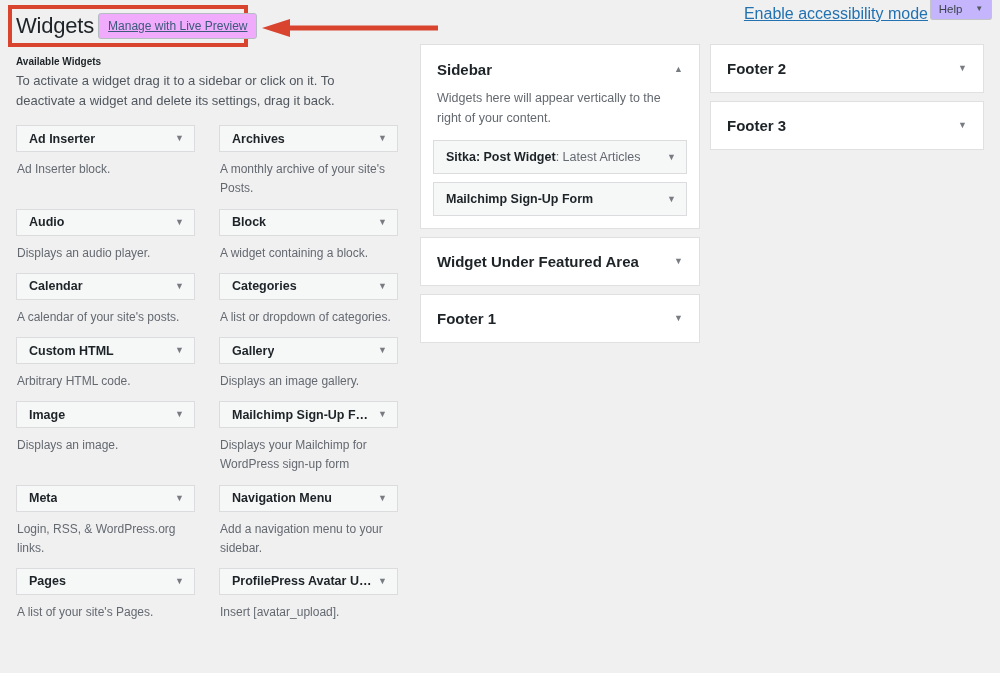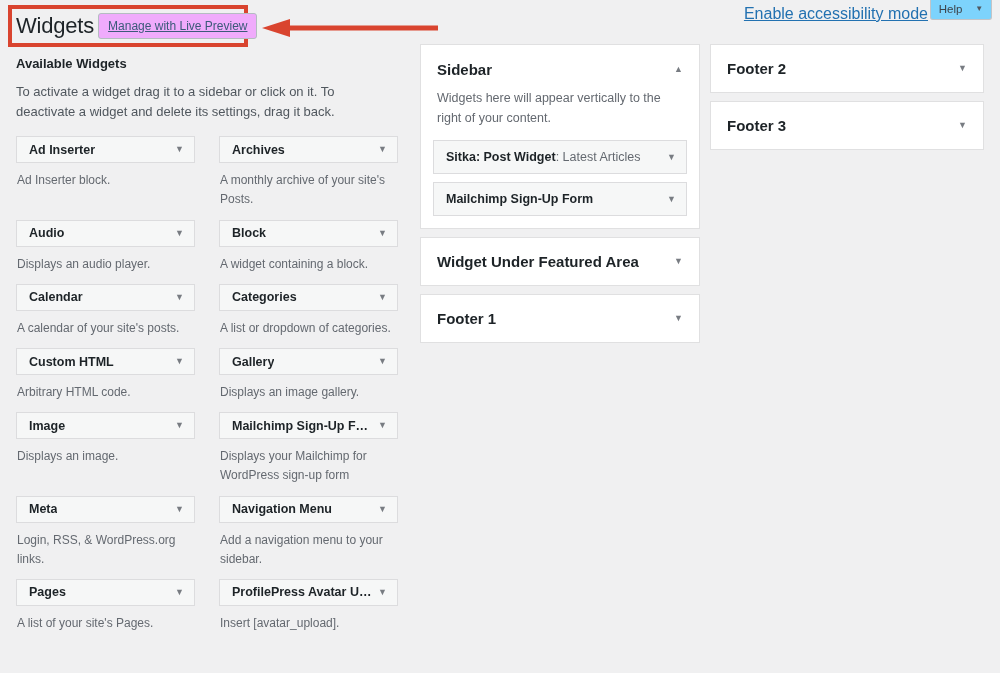--- a/index.html
+++ b/index.html
@@ -18,21 +18,21 @@
   .access-link {
     position: absolute; right: 72px; top: 5px;
     font-size: 16px; color: #2271b1;
     text-decoration: underline;
     white-space: nowrap;
     padding-left: 32px;
   }
   .help-tab {
     position: absolute; right: 8px; top: -1px;
     width: 62px; height: 21px;
-    background: #7dd3fc;
+    background: #c4b5fd;
     border: 1px solid #c3c4c7; border-top: none;
     border-radius: 0 0 3px 3px;
     font-size: 11.5px; color: #3c434a;
     display: flex; align-items: center; justify-content: center;
     gap: 13px;
   }
   .help-tab .caret { font-size: 8px; color: #50575e; line-height: 1; }
 
   
   .title-box {
@@ -64,22 +64,22 @@
     width: 178px; height: 22px;
   }
   .arrow-anno svg { display: block; }
 
   
   .col-left {
     position: absolute; left: 16px; top: 56px;
     width: 382px;
   }
   .section-head {
-    font-size: 13px; font-weight: 700; color: #1d2327;
-    margin-bottom: 11px;
+    font-size: 10px; font-weight: 700; color: #1d2327;
+    margin-bottom: 4px;
   }
   .section-desc {
     font-size: 13px; color: #50575e; line-height: 1.55;
     width: 372px; margin-bottom: 14px;
   }
   .widget-grid {
     display: grid;
     grid-template-columns: 179px 179px;
     column-gap: 24px;
   }

